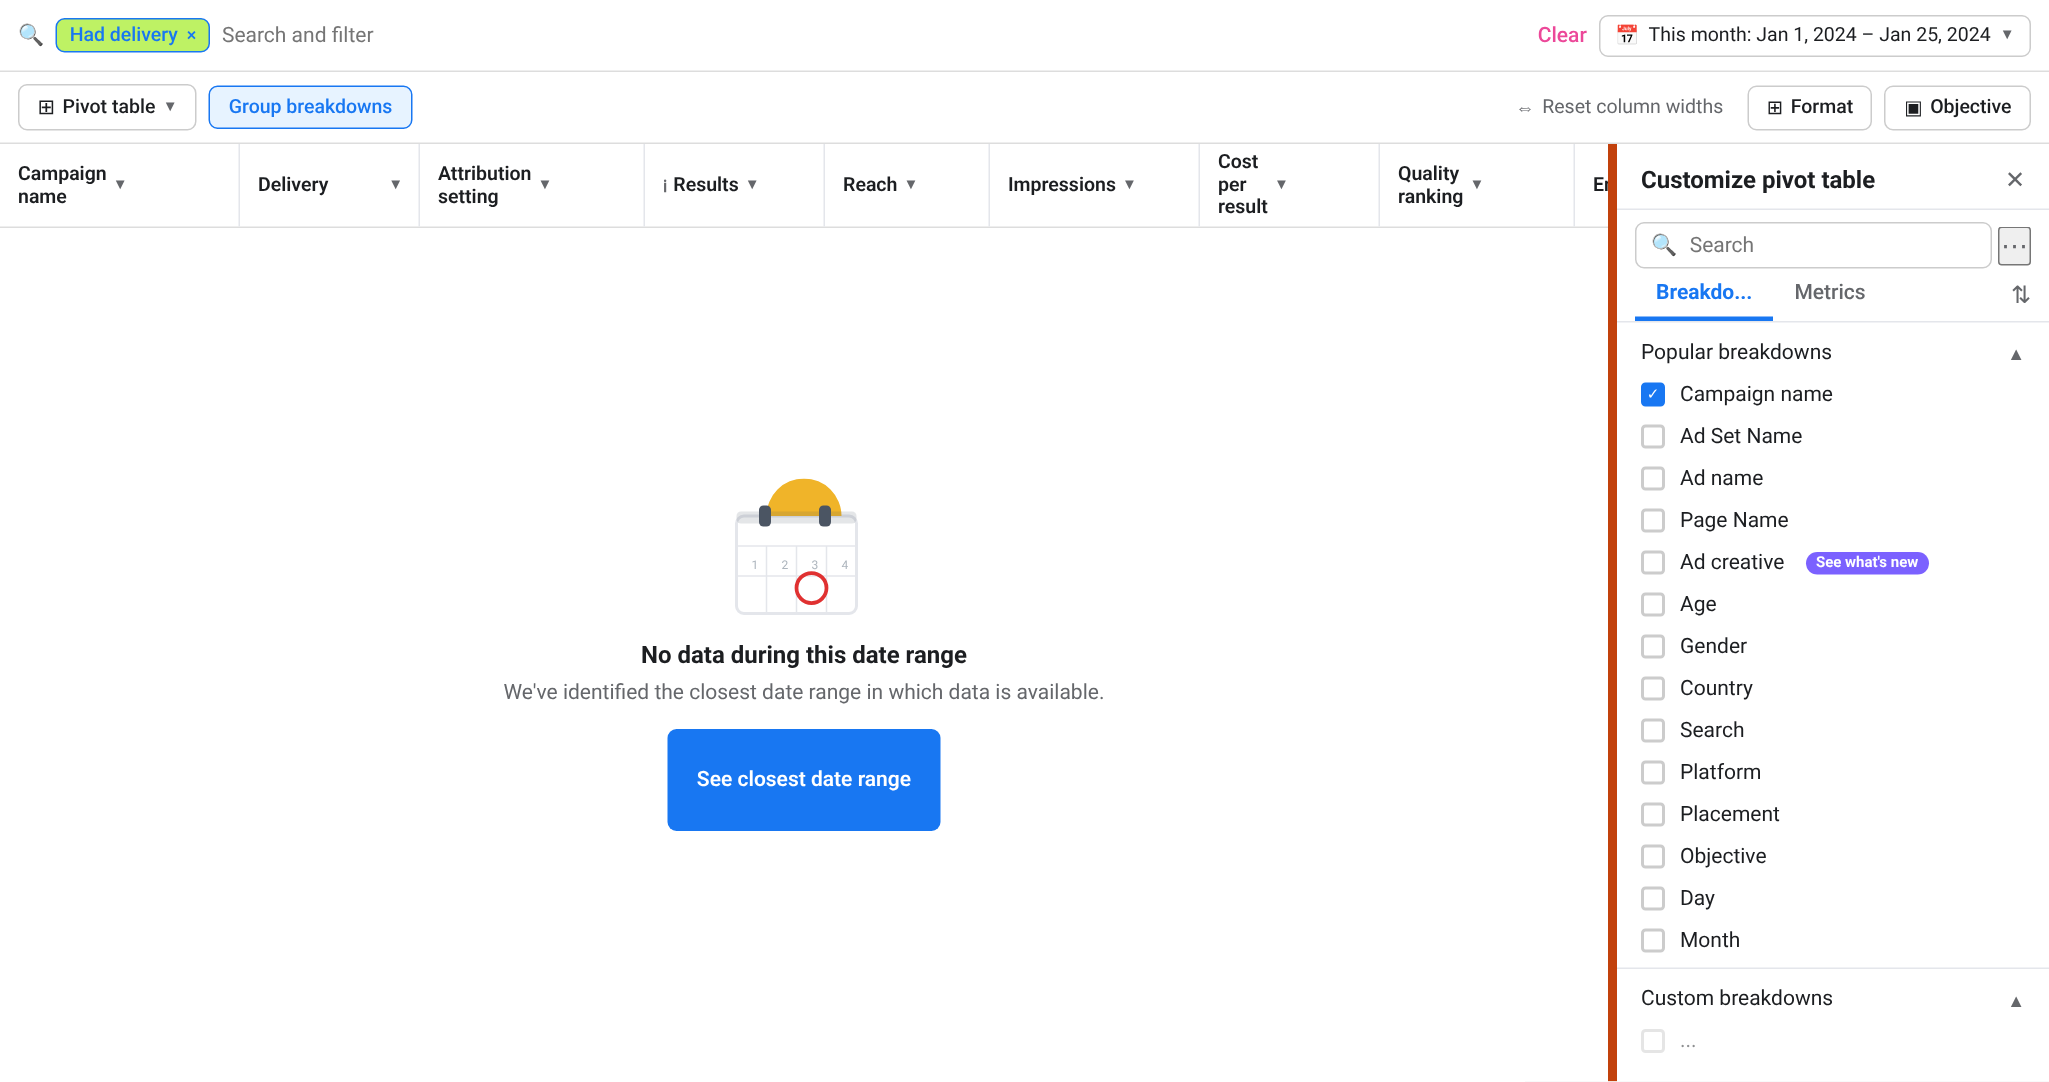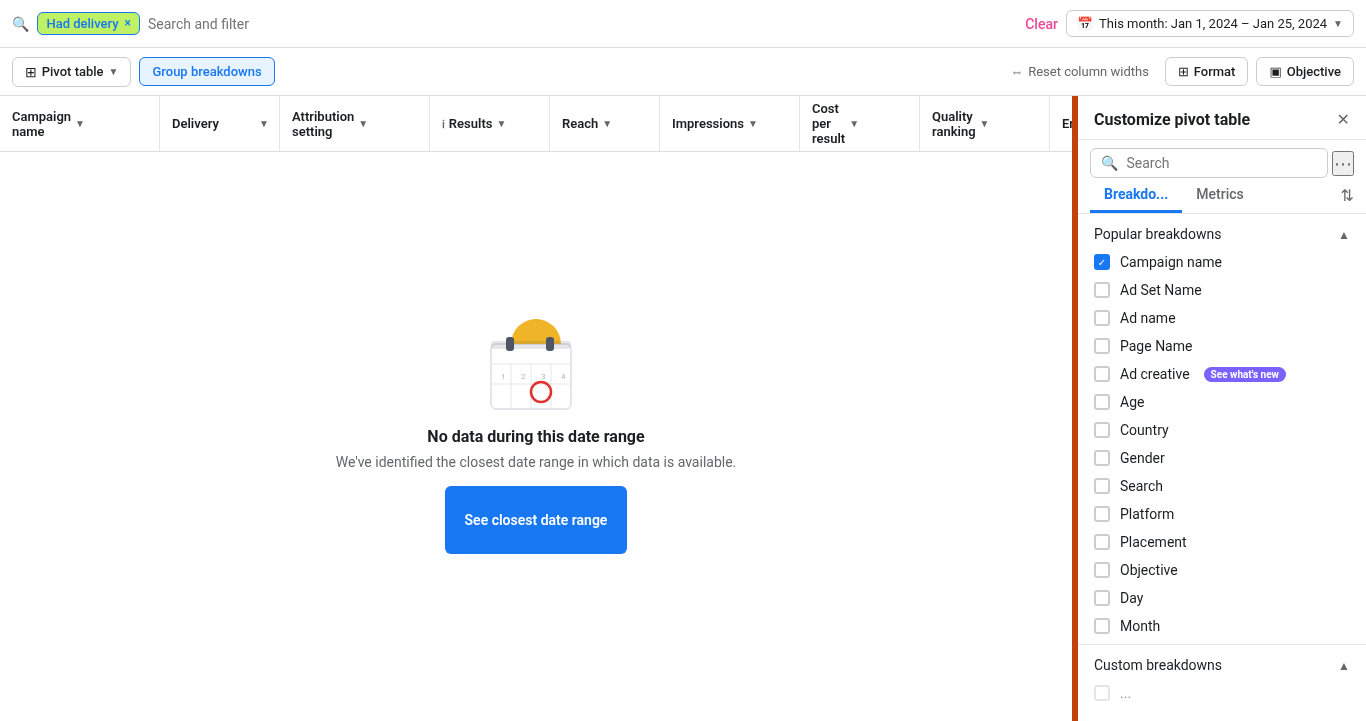--- a/index.html
+++ b/index.html
@@ -313,26 +313,26 @@
         <span class="badge-new">See what's new</span>
       </div>
 
       <div class="breakdown-item">
         <div class="checkbox"></div>
         <span>Age</span>
       </div>
 
       <div class="breakdown-item">
         <div class="checkbox"></div>
+        <span>Gender</span>
+      </div>
+
+      <div class="breakdown-item">
+        <div class="checkbox"></div>
         <span>Country</span>
-      </div>
-
-      <div class="breakdown-item">
-        <div class="checkbox"></div>
-        <span>Gender</span>
       </div>
 
       <div class="breakdown-item">
         <div class="checkbox"></div>
         <span>Search</span>
       </div>
 
       <div class="breakdown-item">
         <div class="checkbox"></div>
         <span>Platform</span>

